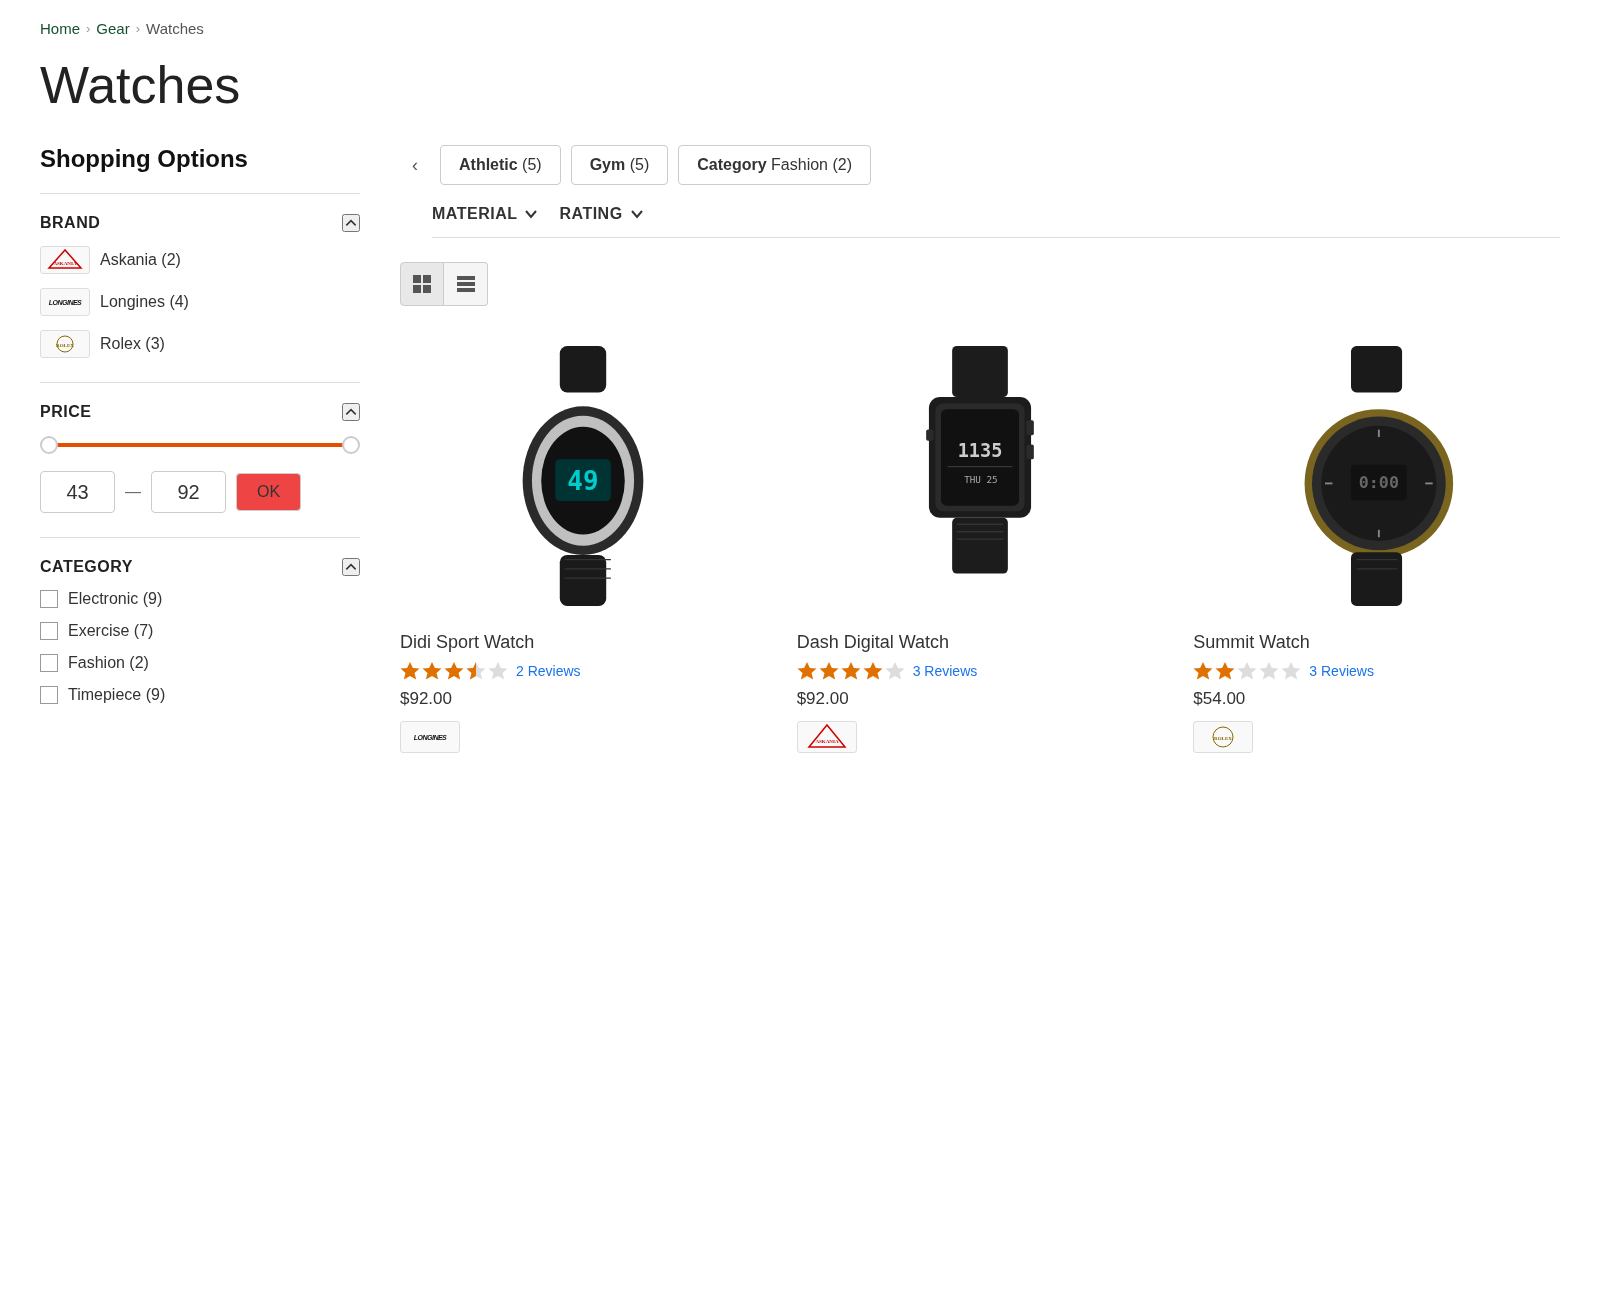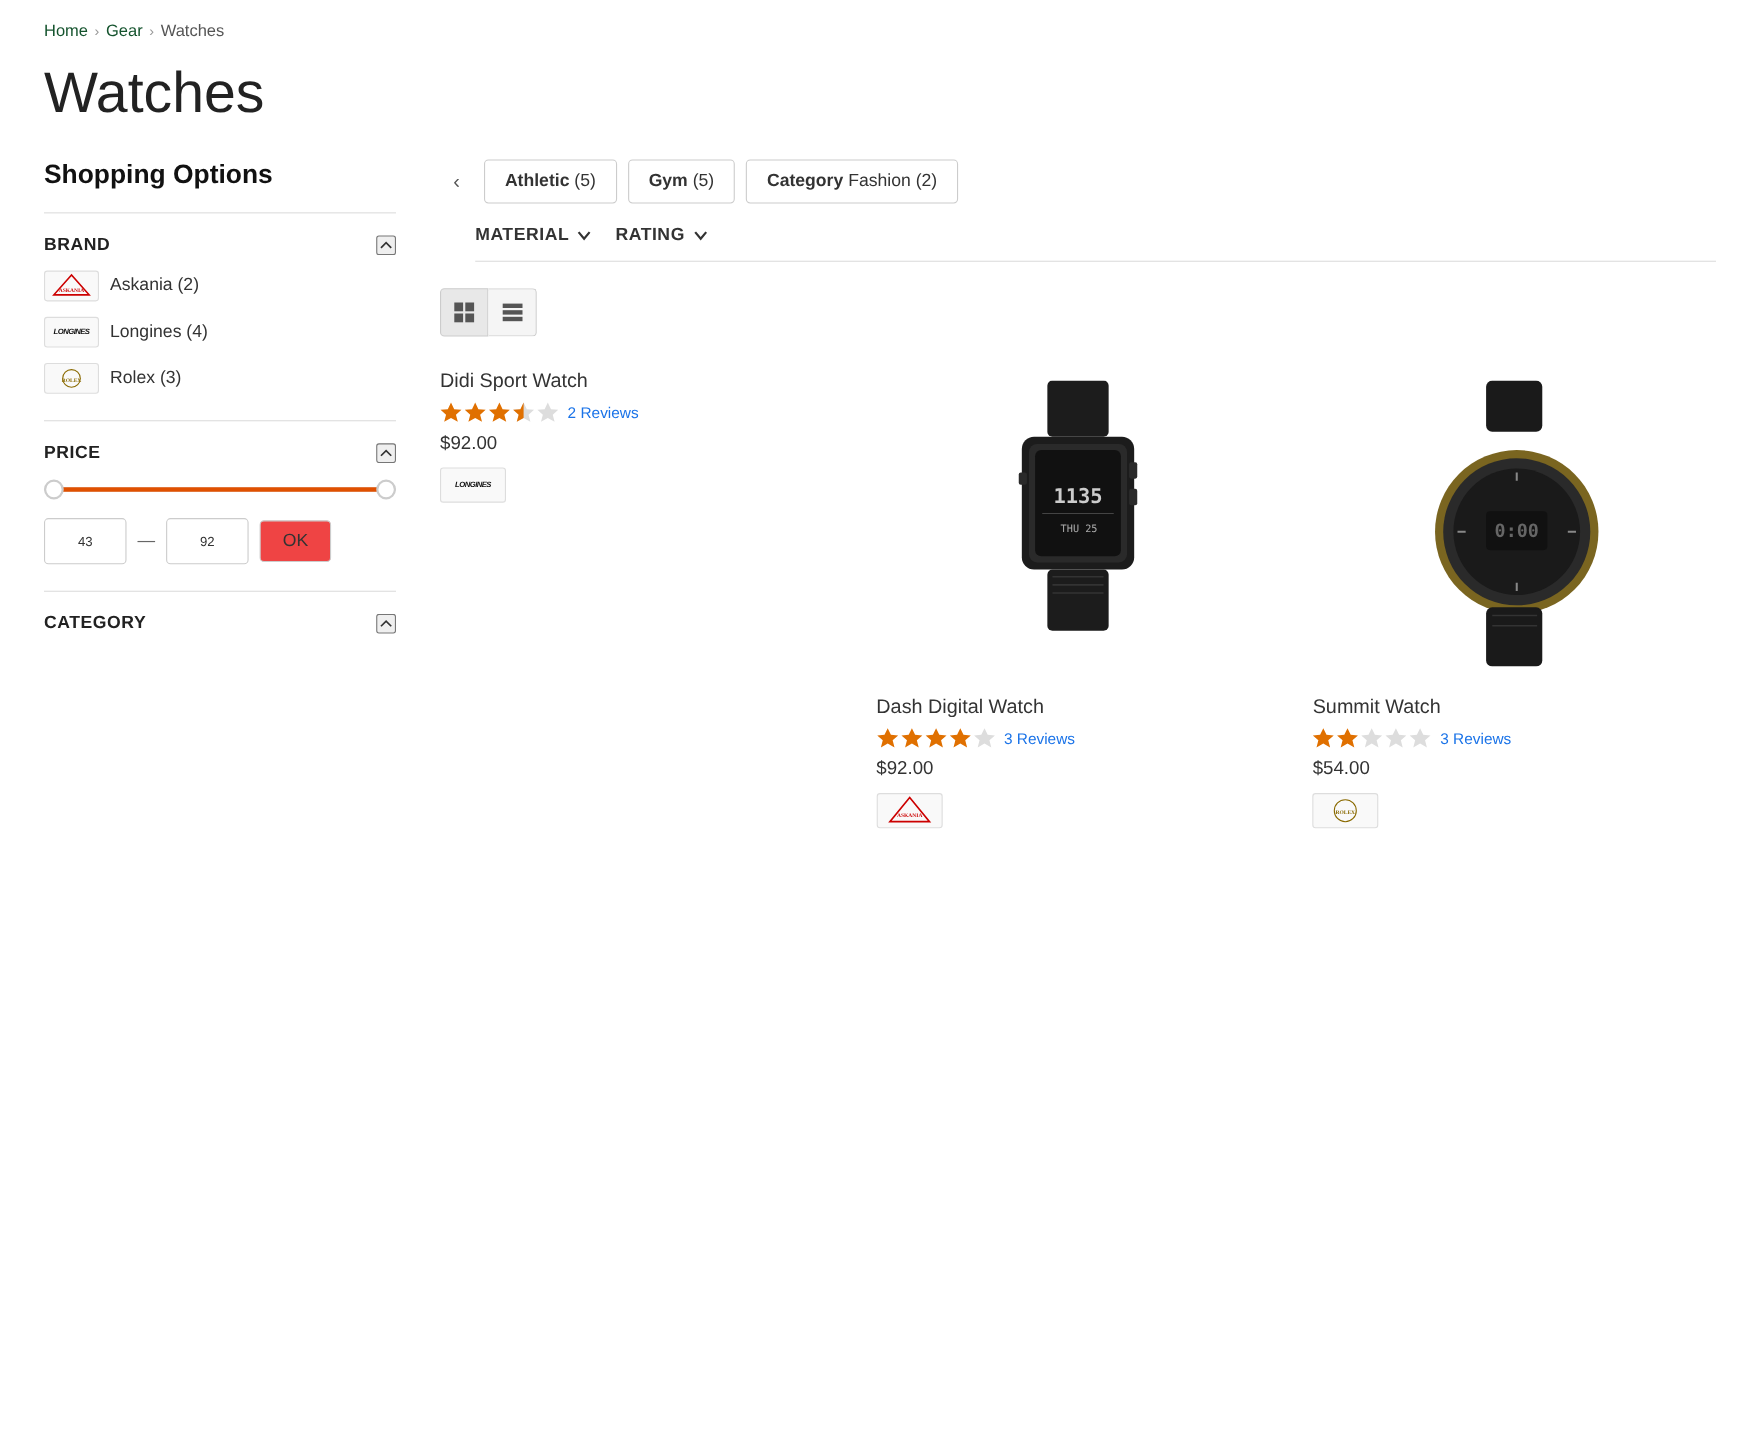--- a/index.html
+++ b/index.html
@@ -157,21 +157,21 @@
     .price-inputs {
       display: flex;
       align-items: center;
       gap: 10px;
     }
     .price-input {
       width: 75px;
       height: 42px;
       border: 1px solid #ccc;
       border-radius: 4px;
-      font-size: 12px;
+      font-size: 20px;
       text-align: center;
       color: #333;
     }
     .price-dash { color: #666; font-size: 16px; }
     .price-ok-btn {
       padding: 9px 20px;
       background: #ef4444;
       border: 1px solid #ccc;
       border-radius: 4px;
       font-size: 16px;
@@ -451,20 +451,38 @@
       <hr class="sidebar-divider">
 
       <div class="sidebar-header">
         <span class="sidebar-header-label">CATEGORY</span>
         <button class="chevron-up">
           <svg width="18" height="18" viewBox="0 0 18 18">
             <polyline points="3,12 9,6 15,12" stroke="#333" stroke-width="2" fill="none"></polyline>
           </svg>
         </button>
       </div>
+      <ul class="category-list">
+        <li class="category-item">
+          <div class="category-checkbox"></div>
+          <span class="category-label">Electronic (9)</span>
+        </li>
+        <li class="category-item">
+          <div class="category-checkbox"></div>
+          <span class="category-label">Exercise (7)</span>
+        </li>
+        <li class="category-item">
+          <div class="category-checkbox"></div>
+          <span class="category-label">Fashion (2)</span>
+        </li>
+        <li class="category-item">
+          <div class="category-checkbox"></div>
+          <span class="category-label">Timepiece (9)</span>
+        </li>
+      </ul>
     </aside>
 
     <main class="main-content">
 
       <div class="filter-tags-row">
         <button class="filter-prev-btn">‹</button>
         <button class="filter-tag">
           <span style="font-weight:700;">Athletic</span> (5)
         </button>
         <button class="filter-tag">
@@ -504,20 +522,40 @@
             <rect x="2" y="3" width="18" height="4" fill="#555"></rect>
             <rect x="2" y="9" width="18" height="4" fill="#555"></rect>
             <rect x="2" y="15" width="18" height="4" fill="#555"></rect>
           </svg>
         </button>
       </div>
 
       <div class="product-grid">
 
         <div class="product-card">
+          <div class="product-image-container">
+            <svg class="watch-img" viewBox="0 0 220 280" xmlns="http://www.w3.org/2000/svg">
+
+              <rect x="85" y="0" width="50" height="50" rx="8" fill="#1a1a1a"></rect>
+
+              <ellipse cx="110" cy="145" rx="65" ry="80" fill="#2a2a2a"></ellipse>
+              <ellipse cx="110" cy="145" rx="55" ry="70" fill="#c0c0c0"></ellipse>
+
+              <ellipse cx="110" cy="145" rx="45" ry="58" fill="#111"></ellipse>
+
+              <rect x="80" y="122" width="60" height="45" rx="5" fill="#003333"></rect>
+              <text x="110" y="155" text-anchor="middle" font-size="28" fill="#00cccc" font-family="monospace" font-weight="bold">49</text>
+
+              <rect x="85" y="225" width="50" height="55" rx="8" fill="#1a1a1a"></rect>
+
+              <line x1="90" y1="230" x2="140" y2="230" stroke="#333" stroke-width="1.5"></line>
+              <line x1="90" y1="240" x2="140" y2="240" stroke="#333" stroke-width="1.5"></line>
+              <line x1="90" y1="250" x2="140" y2="250" stroke="#333" stroke-width="1.5"></line>
+            </svg>
+          </div>
           <div class="product-name">Didi Sport Watch</div>
           <div class="product-rating">
             <div class="stars">
               <svg class="star full" viewBox="0 0 20 20">
                   <polygon points="10,1 12.9,7 19.5,7.6 14.5,12 16.2,18.5 10,15 3.8,18.5 5.5,12 0.5,7.6 7.1,7" fill="#e07000"></polygon>
                 </svg>
               <svg class="star full" viewBox="0 0 20 20">
                   <polygon points="10,1 12.9,7 19.5,7.6 14.5,12 16.2,18.5 10,15 3.8,18.5 5.5,12 0.5,7.6 7.1,7" fill="#e07000"></polygon>
                 </svg>
               <svg class="star full" viewBox="0 0 20 20">

